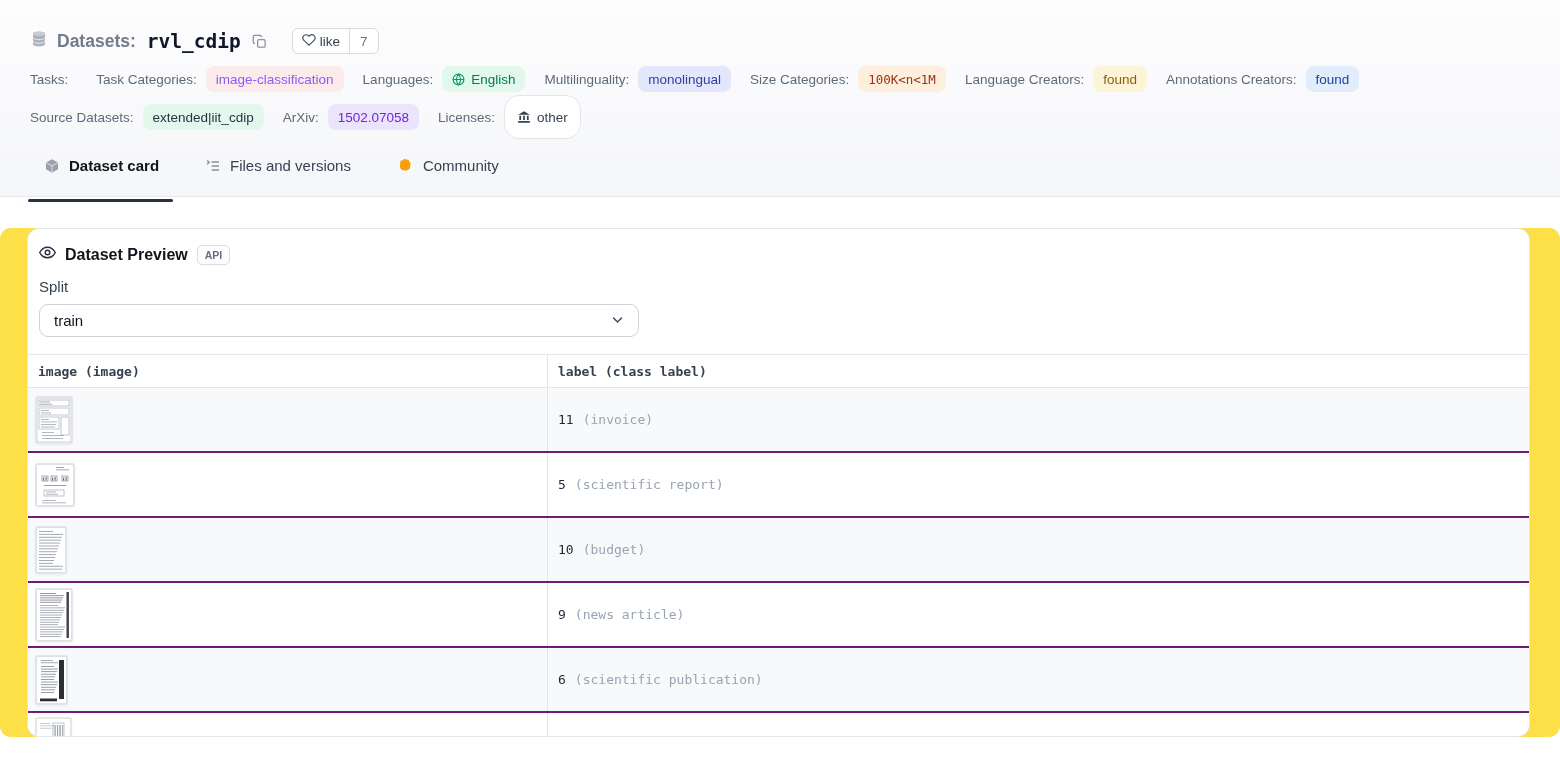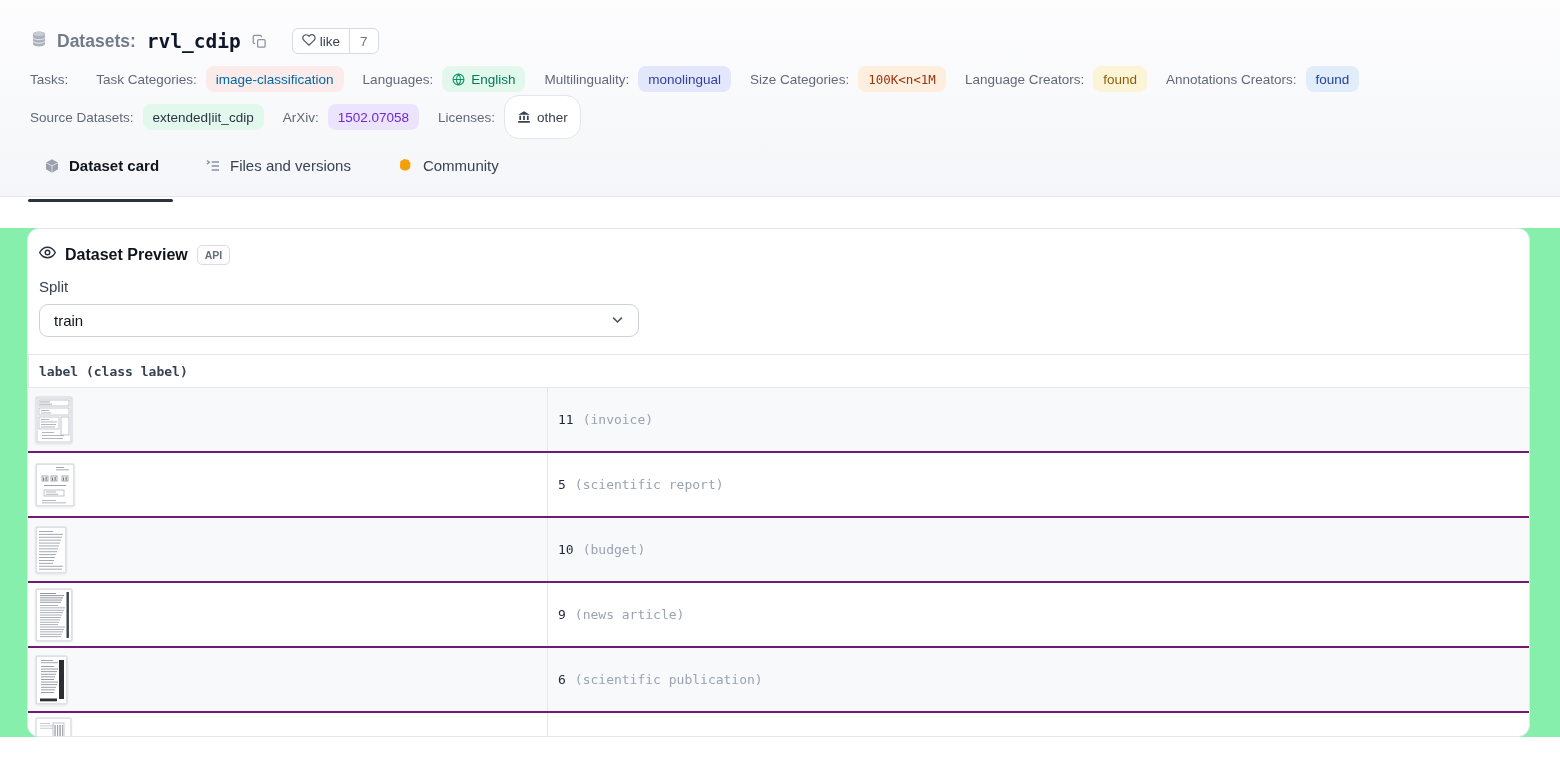--- a/index.html
+++ b/index.html
@@ -28,40 +28,40 @@
   .like-count { display:flex; align-items:center; padding:0 10px; font-size:13.5px; color:#6b7280; border-left:1px solid #d7dade; height:100%; }
   
   .tag-row { display:flex; align-items:center; margin-top:12px; height:26px; }
   .tag-group { display:flex; align-items:center; margin-right:19px; }
   .tag-label { font-size:13.5px; color:#60697a; margin-right:9px; white-space:nowrap; }
   .tag {
     display:inline-flex; align-items:center; gap:6px; height:26px; padding:0 10px;
     border-radius:8px; font-size:13.5px; white-space:nowrap; cursor:pointer;
   }
   .tag.purple { background:#ece4fd; color:#6d28d9; }
-  .tag.red    { background:#fcebeb; color:#0369a1; }
+  .tag.red    { background:#fcebeb; color:#8b5cf6; }
   .tag.green  { background:#e2f8ec; color:#057a55; }
   .tag.indigo { background:#e3e7fc; color:#3440a1; }
   .tag.orange { background:#fdeedd; color:#9a3412; }
   .tag.yellow { background:#fcf4d6; color:#8e5f0b; }
   .tag.blue   { background:#e2edfc; color:#1e429f; }
   .tag.teal   { background:#e2f8ec; color:#2a3342; }
   .tag.violet { background:#ece4fd; color:#6d28d9; }
   .tag.plain  { background:#fff; color:#353f4e; border:1px solid #e2e5ea; border-radius:15px; height:44px; padding:0 12px; }
   .tag.mono   { font-family:"DejaVu Sans Mono", monospace; font-size:12.5px; }
   
   .tabs { display:flex; align-items:center; gap:38px; height:71px; padding-left:10px; }
   .tab { position:relative; display:flex; align-items:center; gap:9px; height:100%; padding:0 4px; font-size:15px; color:#394252; cursor:pointer; }
   .tab.active { font-weight:700; color:#10151c; }
   .tab.active::after {
     content:""; position:absolute; left:-12px; right:-10px; bottom:-1px; height:3.5px;
     background:#2b323d; border-radius:2px;
   }
   
-  .content { background:#86efac; }
+  .content { background:#fde047;border-radius:11px; }
   .card {
     width:1503px; height:509px; margin:31px 0 0 27px;
     border:1px solid #e3e6ea; border-radius:12px; overflow:hidden; background:#fff;
   }
   .card-pad { padding:15px 12px 0 11px; }
   .card-head { display:flex; align-items:center; gap:9px; }
   .card-title { font-size:16px; font-weight:700; color:#10151c; }
   .api-badge { border:1px solid #d9dce1; border-radius:5px; font-size:10.5px; font-weight:600; color:#646e7c; padding:3px 7px; background:#fdfdfe; cursor:pointer; }
   .split-label { margin-top:13px; font-size:15px; color:#374151; }
   .select {
@@ -239,20 +239,21 @@
         <span>train</span>
         <span>
           <svg width="15" height="15" viewBox="0 0 24 24" fill="none" stroke="#49535f" stroke-width="2.4">
               <path d="M5 9l7 7 7-7"></path>
             </svg>
         </span>
       </div>
     </div>
     <div class="table">
       <div class="t-head">
+        <div class="hc c1">image (image)</div>
         <div class="hc c2">label (class label)</div>
       </div>
       <div id="t-body">
           <div class="t-row stripe">
             <div class="c1">
               <span class="thumb">
                 <svg width="36" height="46" viewBox="0 0 36 46">
                   <rect x="1" y="1" width="34" height="44" fill="#fff" stroke="#c7cbd2" stroke-width="1"></rect>
                   <rect x="3" y="3" width="30" height="6" fill="none" stroke="#aeb4be" stroke-width="0.8"></rect>
                   <rect x="4" y="4.5" width="10" height="0.9" fill="#9aa1ad"></rect>

